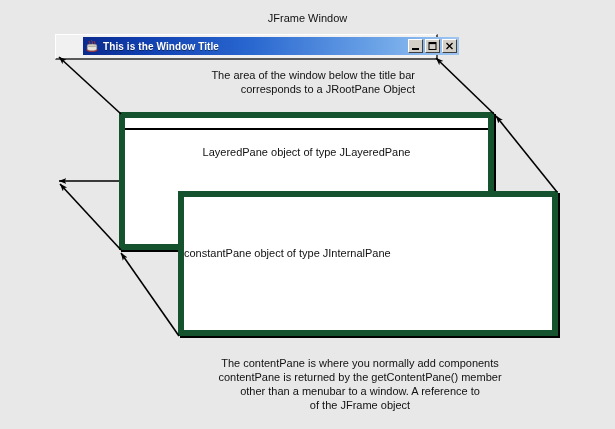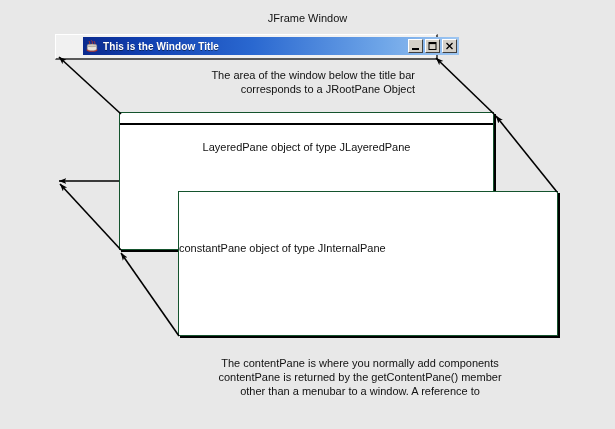--- a/index.html
+++ b/index.html
@@ -83,21 +83,21 @@
     border-bottom: 1px solid #404040;
     box-sizing: border-box;
     position: relative;
   }
   .win-btn svg { position: absolute; left: 0; top: 0; }
 
   
   .pane {
     position: absolute;
     background: #ffffff;
-    border: 1px solid #14532d;
+    border: 6px solid #14532d;
     box-sizing: border-box;
     box-shadow: 2px 2px 0 #000000;
   }
   #layered-pane {
     left: 119px; top: 112px;
     width: 375px; height: 138px;
   }
   #menubar-strip {
     position: absolute;
     left: 0; top: 10px;
@@ -209,20 +209,21 @@
   </div>
 
   <div id="content-pane" class="pane">
     <div id="content-label">constantPane object of type JInternalPane</div>
   </div>
 
   <div id="contentpane-note">
     <div>The contentPane is where you normally add components</div>
     <div>contentPane is returned by the getContentPane() member</div>
     <div>other than a menubar to a window.  A reference to</div>
+    <div>of the JFrame object</div>
   </div>
 
   <svg id="arrows" viewBox="0 0 615 429" width="615" height="429">
     <defs>
       <marker id="ah" markerWidth="9" markerHeight="9" refX="7.4" refY="3.1" orient="auto" markerUnits="userSpaceOnUse">
         <path d="M0,0.2 L7.6,3.1 L0,6 L1.9,3.1 Z" fill="#000000"></path>
       </marker>
     </defs>
 
     <g>

